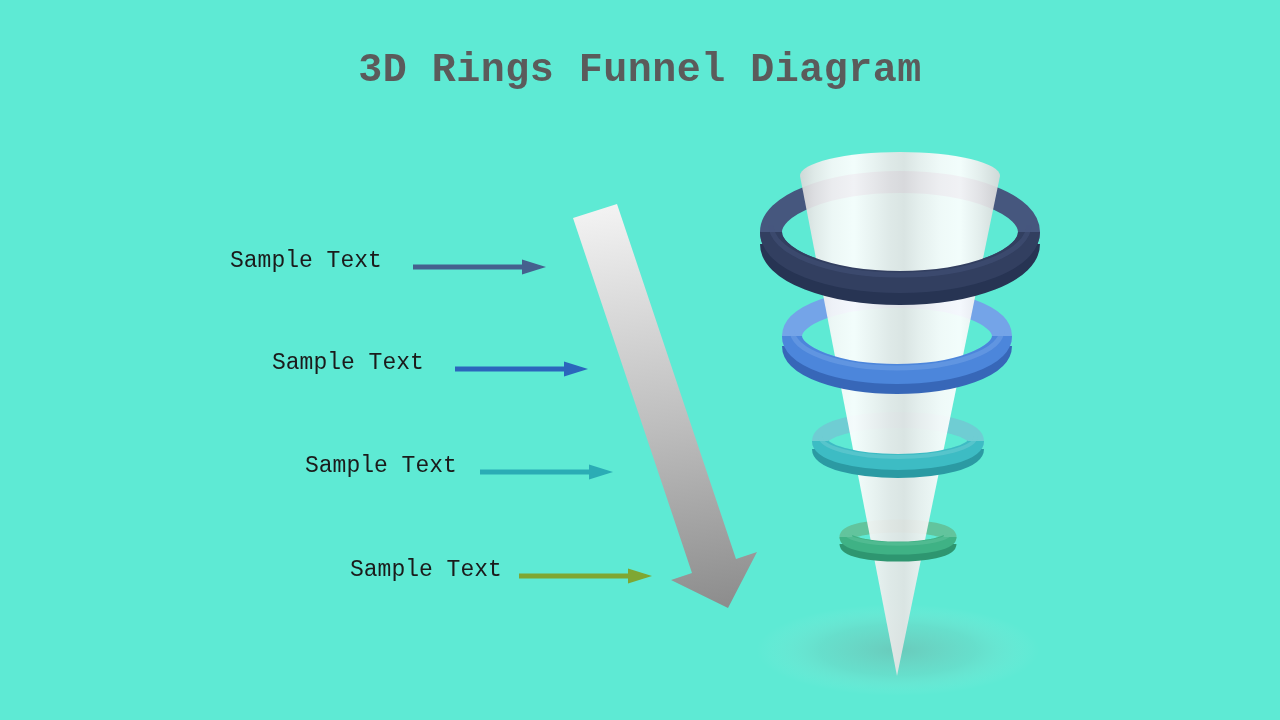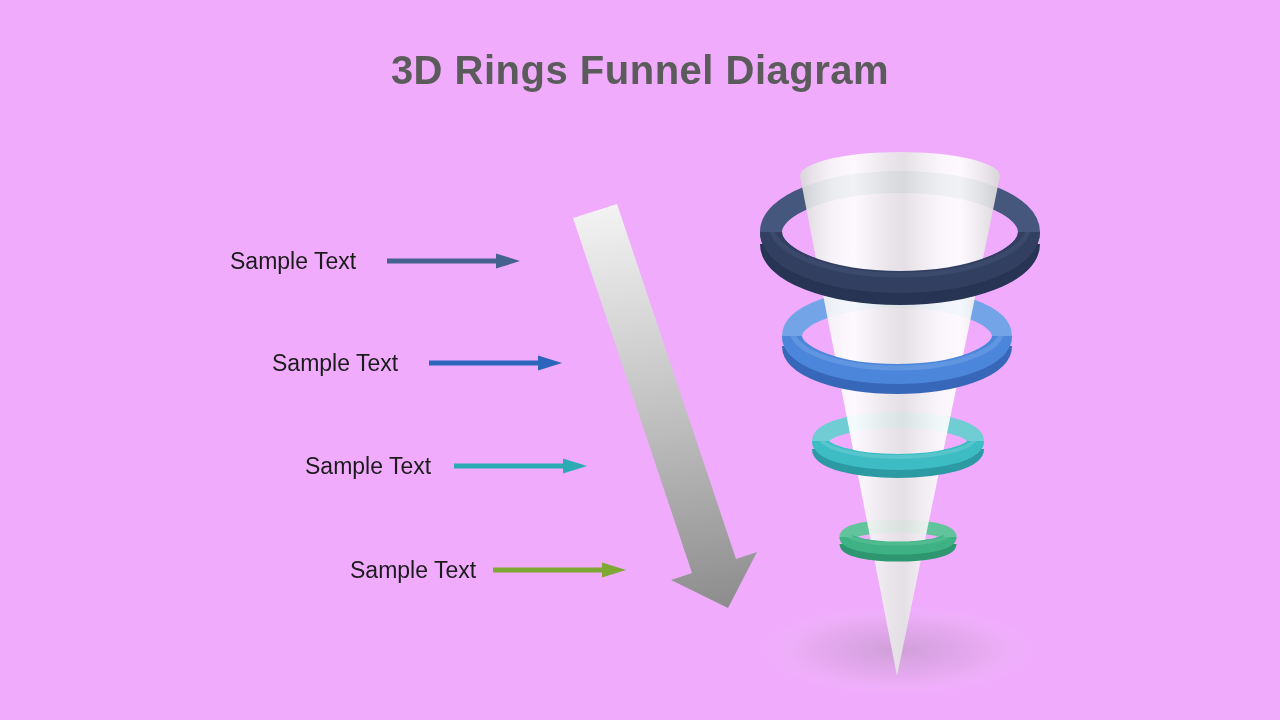--- a/index.html
+++ b/index.html
@@ -1,25 +1,25 @@
 <!DOCTYPE html>
 <html><head>
 <meta charset="utf-8">
 <style>
   html,body{margin:0;padding:0;background:#ffffff;}
   .slide{
-    position:relative;width:1280px;height:720px;background:#f0abfc;
-    font-family:Liberation Sans, sans-serif;overflow:hidden;
+    position:relative;width:1280px;height:720px;background:#5eead4;
+    font-family:Liberation Mono, monospace;overflow:hidden;
   }
   .title{
     position:absolute;top:48px;left:0;width:100%;margin:0;
     text-align:center;font-size:40px;font-weight:800;letter-spacing:.5px;
   }
   .graphics{position:absolute;left:0;top:0;}
-  .row{position:absolute;display:flex;align-items:center;}
+  .row{position:absolute;display:flex;align-items:flex-end;}
   .row .label{font-size:23px;line-height:30px;white-space:nowrap;}
   .row-1{left:230px;top:246px;gap:30px;}
   .row-2{left:272px;top:348px;gap:30px;}
   .row-3{left:305px;top:451px;gap:22px;}
   .row-4{left:350px;top:555px;gap:16px;}
   .mini-arrow{display:block;}
 </style>
 </head>
 <body>
 

